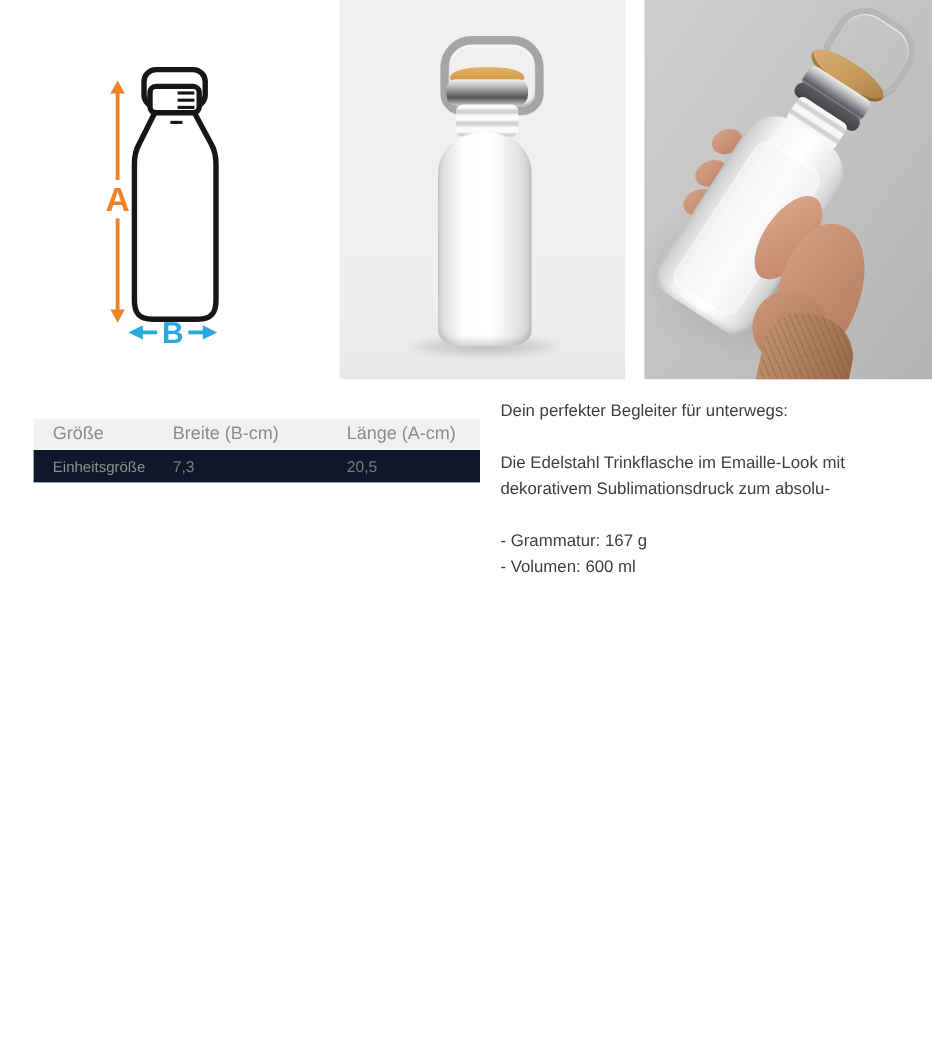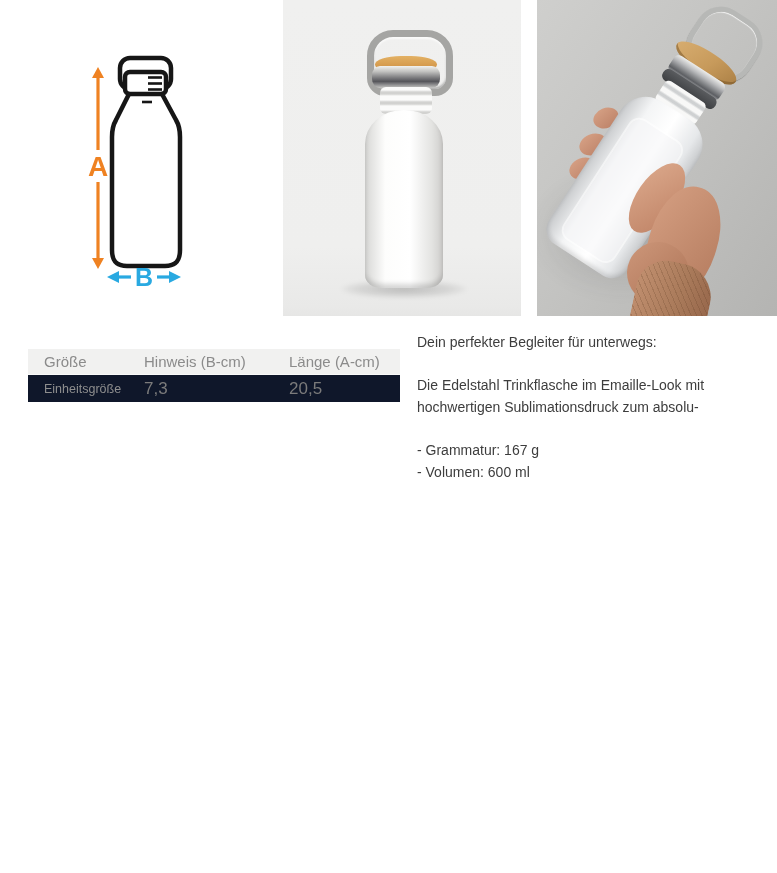--- a/index.html
+++ b/index.html
@@ -73,21 +73,21 @@
     border-radius:30px 34px 0 0;transform:rotate(12deg);z-index:4;
     background:
       repeating-linear-gradient(55deg,rgba(95,60,35,.22) 0 1px,rgba(0,0,0,0) 1px 5px),
       linear-gradient(100deg,#c29070 0%,#a97a5a 55%,#936348 100%);}
   
   #size-table{position:absolute;left:28px;top:349px;width:372px;font-family:"Liberation Sans",sans-serif;}
   .st-row{display:grid;grid-template-columns:100px 145px 1fr;align-items:center;padding-left:16px;}
   .st-header{height:25px;background:#f1f1f0;color:#8b8b8b;font-size:15px;border-bottom:1px solid #fafaf9;}
   .st-data{height:27px;background:#0f172a;color:#7e7e7e;}
   .st-size-cell{font-size:12.5px;color:#8e8e8e;}
-  .st-val{font-size:17px;color:#7b7b7b;}
+  .st-val{font-size:13px;color:#7b7b7b;}
   
   #description{position:absolute;left:417px;top:332px;width:336px;
     font-size:14px;line-height:21.6px;color:#3d3d3d;}
   .desc-block{margin:0;}
   .desc-gap{margin-top:21.6px;}
 </style>
 </head>
 <body>
 
 <div id="size-diagram">
@@ -149,33 +149,33 @@
   </div>
   <div class="ph-thumb"></div>
   <div class="ph-palm"></div>
   <div class="ph-heel"></div>
   <div class="ph-arm"></div>
 </div>
 
 <div id="size-table">
   <div class="st-row st-header">
     <div>Größe</div>
-    <div>Hinweis (B-cm)</div>
+    <div>Breite (B-cm)</div>
     <div>Länge (A-cm)</div>
   </div>
   <div class="st-row st-data">
     <div class="st-size-cell">Einheitsgröße</div>
     <div class="st-val">7,3</div>
     <div class="st-val">20,5</div>
   </div>
 </div>
 
 <div id="description">
   <div class="desc-block">Dein perfekter Begleiter für unterwegs:</div>
   <div class="desc-block desc-gap">
     <div>Die Edelstahl Trinkflasche im Emaille-Look mit</div>
-    <div>hochwertigen Sublimationsdruck zum absolu-</div>
+    <div>dekorativem Sublimationsdruck zum absolu-</div>
   </div>
   <div class="desc-block desc-gap">
     <div>- Grammatur: 167 g</div>
     <div>- Volumen: 600 ml</div>
   </div>
 </div>
 
 </body></html>

